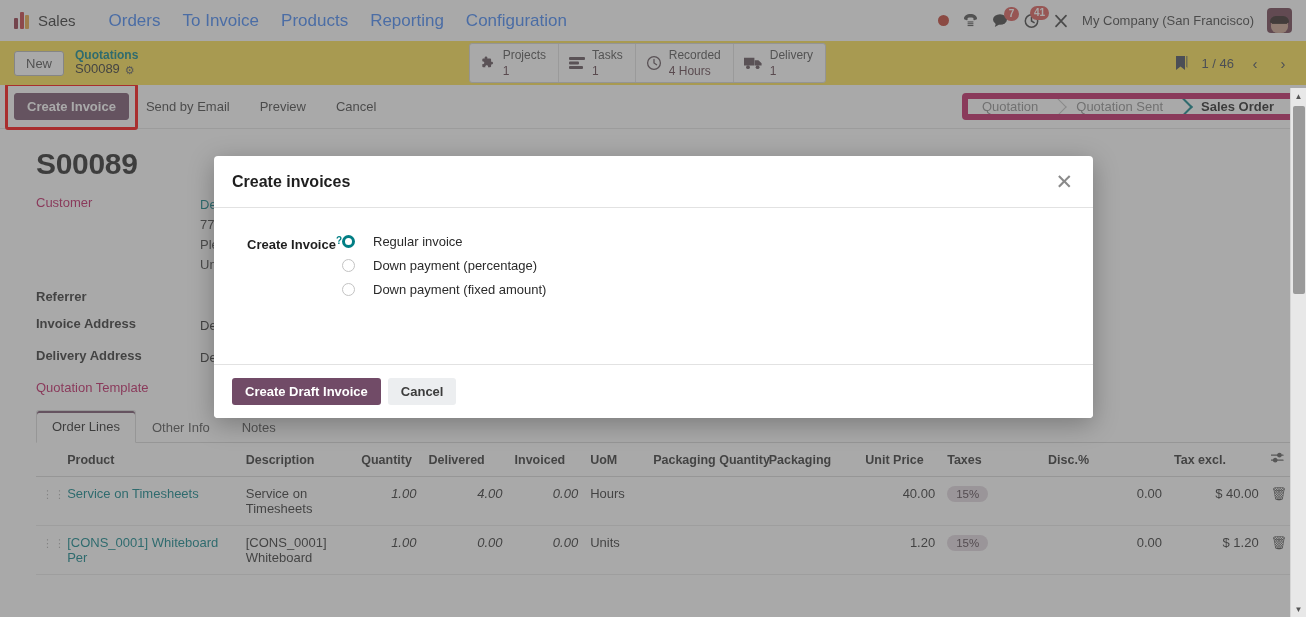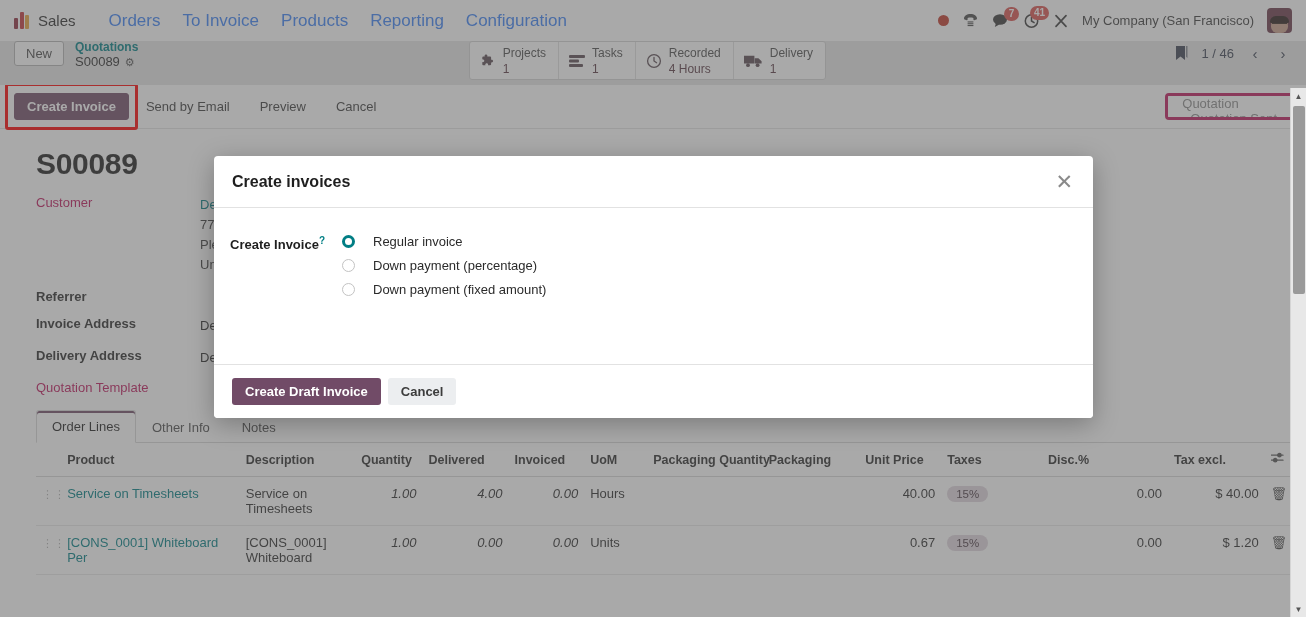--- a/index.html
+++ b/index.html
@@ -49,22 +49,22 @@
   .avatar {
     width: 25px; height: 25px; border-radius: 4px; overflow: hidden;
     background: #6b3a4a; display: flex; align-items: flex-end; justify-content: center; cursor: pointer;
   }
   .avatar .face { width: 17px; height: 15px; border-radius: 50% 50% 42% 42%; background: #c9a08a; position: relative; }
   .avatar .hair { position: absolute; top: -2px; left: -1px; width: 19px; height: 7px; background: #2a1d1a; border-radius: 9px 9px 2px 2px; }
   .avatar .glasses { position: absolute; top: 5px; left: 1px; width: 15px; height: 4px; border-top: 1.5px solid #3a2a22; }
 
   
   .cp {
-    height: 44px; display: flex; align-items: flex-start;
-    padding: 0 10px 0 14px; background: #e5e5e5; position: relative; z-index: 4;
+    height: 44px; display: flex; align-items: center;
+    padding: 0 10px 0 14px; background: #fde047; position: relative; z-index: 4;
   }
   .btn-new {
     border: 1px solid #b5b5b5; background: #fff; color: #4a4a4a;
     font-size: 13px; padding: 4px 11px; border-radius: 3px; cursor: pointer;
   }
   .breadcrumb { margin-left: 11px; line-height: 1.15; }
   .bc-top { font-size: 12px; color: #017e84; cursor: pointer; font-weight: bold; }
   .bc-bot { font-size: 13px; color: #2b2b2b; display: flex; align-items: center; gap: 5px; }
   .gear-ic { font-size: 11px; color: #555; cursor: pointer; }
 
@@ -98,21 +98,21 @@
   .btn { font-size: 13px; padding: 5px 12px; border-radius: 3px; cursor: pointer; border: 1px solid transparent; white-space: nowrap; }
   .btn-primary { background: #714b67; color: #fff; border-color: #714b67; font-weight: bold; }
   .btn-secondary { background: transparent; color: #3c3c3c; }
   .hl-wrap { position: relative; display: inline-block; }
   .hl-box {
     position: absolute; left: -9px; top: -10px; right: -9px; bottom: -10px;
     border: 3px solid #ff0000; border-radius: 3px; pointer-events: none; z-index: 60;
   }
   .btnrow { display: flex; align-items: center; gap: 4px; }
 
-  .statusbar { margin-left: auto; display: flex; align-items: stretch; border: 3px solid #be185d; border-radius: 4px; overflow: hidden; background: #fff; height: 27px; flex-direction: column; }
+  .statusbar { margin-left: auto; display: flex; align-items: stretch; border: 6px solid #be185d; border-radius: 4px; overflow: hidden; background: #fff; height: 27px; }
   .st {
     display: flex; align-items: center; padding: 0 16px 0 22px;
     font-size: 13px; color: #8a8a8a; background: #fff; position: relative; cursor: pointer; white-space: nowrap;
   }
   .st:first-child { padding-left: 14px; }
   .st::after {
     content: ""; position: absolute; right: -9px; top: 50%; transform: translateY(-50%) rotate(45deg);
     width: 17px; height: 17px; border-top: 1px solid #bdbdbd; border-right: 1px solid #bdbdbd;
     background: #fff; z-index: 2;
   }
@@ -177,21 +177,21 @@
     z-index: 100; overflow: hidden;
   }
   .modal-header {
     display: flex; align-items: center; justify-content: space-between;
     padding: 15px 18px 15px 18px; border-bottom: 1px solid #e2e2e2;
   }
   .modal-title { font-size: 16px; font-weight: bold; color: #1f1f1f; }
   .modal-close { font-size: 21px; color: #8a8a8a; cursor: pointer; line-height: 1; padding: 0 2px; background: none; border: none; }
   .modal-body { padding: 26px 18px 28px 16px; min-height: 156px; }
   .mrow { display: flex; align-items: flex-start; margin-bottom: 20px; }
-  .mlabel { width: 112px; flex: none; font-size: 13px; font-weight: bold; color: #1f1f1f; padding-top: 1px; }
+  .mlabel { width: 112px; flex: none; font-size: 13px; font-weight: bold; color: #1f1f1f; padding-top: 1px; text-align: right; }
   .helpq { color: #017e84; font-size: 10px; vertical-align: super; cursor: pointer; }
   .radios { display: flex; flex-direction: column; gap: 9px; }
   .radio-line { display: flex; align-items: center; gap: 18px; cursor: pointer; }
   .radio {
     width: 13px; height: 13px; border-radius: 50%; border: 1px solid #c3c3c3;
     background: #fff; flex: none; position: relative;
   }
   .radio.sel { border: 3.5px solid #017e84; background: #fff; }
   .radio-label { font-size: 13px; color: #2b2b2b; }
   .modal-footer {
@@ -465,21 +465,21 @@
           <tr>
             <td><span class="drag-h">⋮⋮</span></td>
             <td><span class="cell-link">[CONS_0001] Whiteboard Per</span></td>
             <td>[CONS_0001] Whiteboard</td>
             <td class="num cell-num-link">1.00</td>
             <td class="num cell-num-link">0.00</td>
             <td class="num cell-num-link">0.00</td>
             <td>Units</td>
             <td></td>
             <td></td>
-            <td class="num">0.67</td>
+            <td class="num">1.20</td>
             <td><span class="tag-tax">15%</span></td>
             <td class="num">0.00</td>
             <td class="num">$ 1.20</td>
             <td class="optcol"><span class="trash">🗑</span></td>
           </tr>
         </tbody>
       </table>
     </div>
   </div>
 

